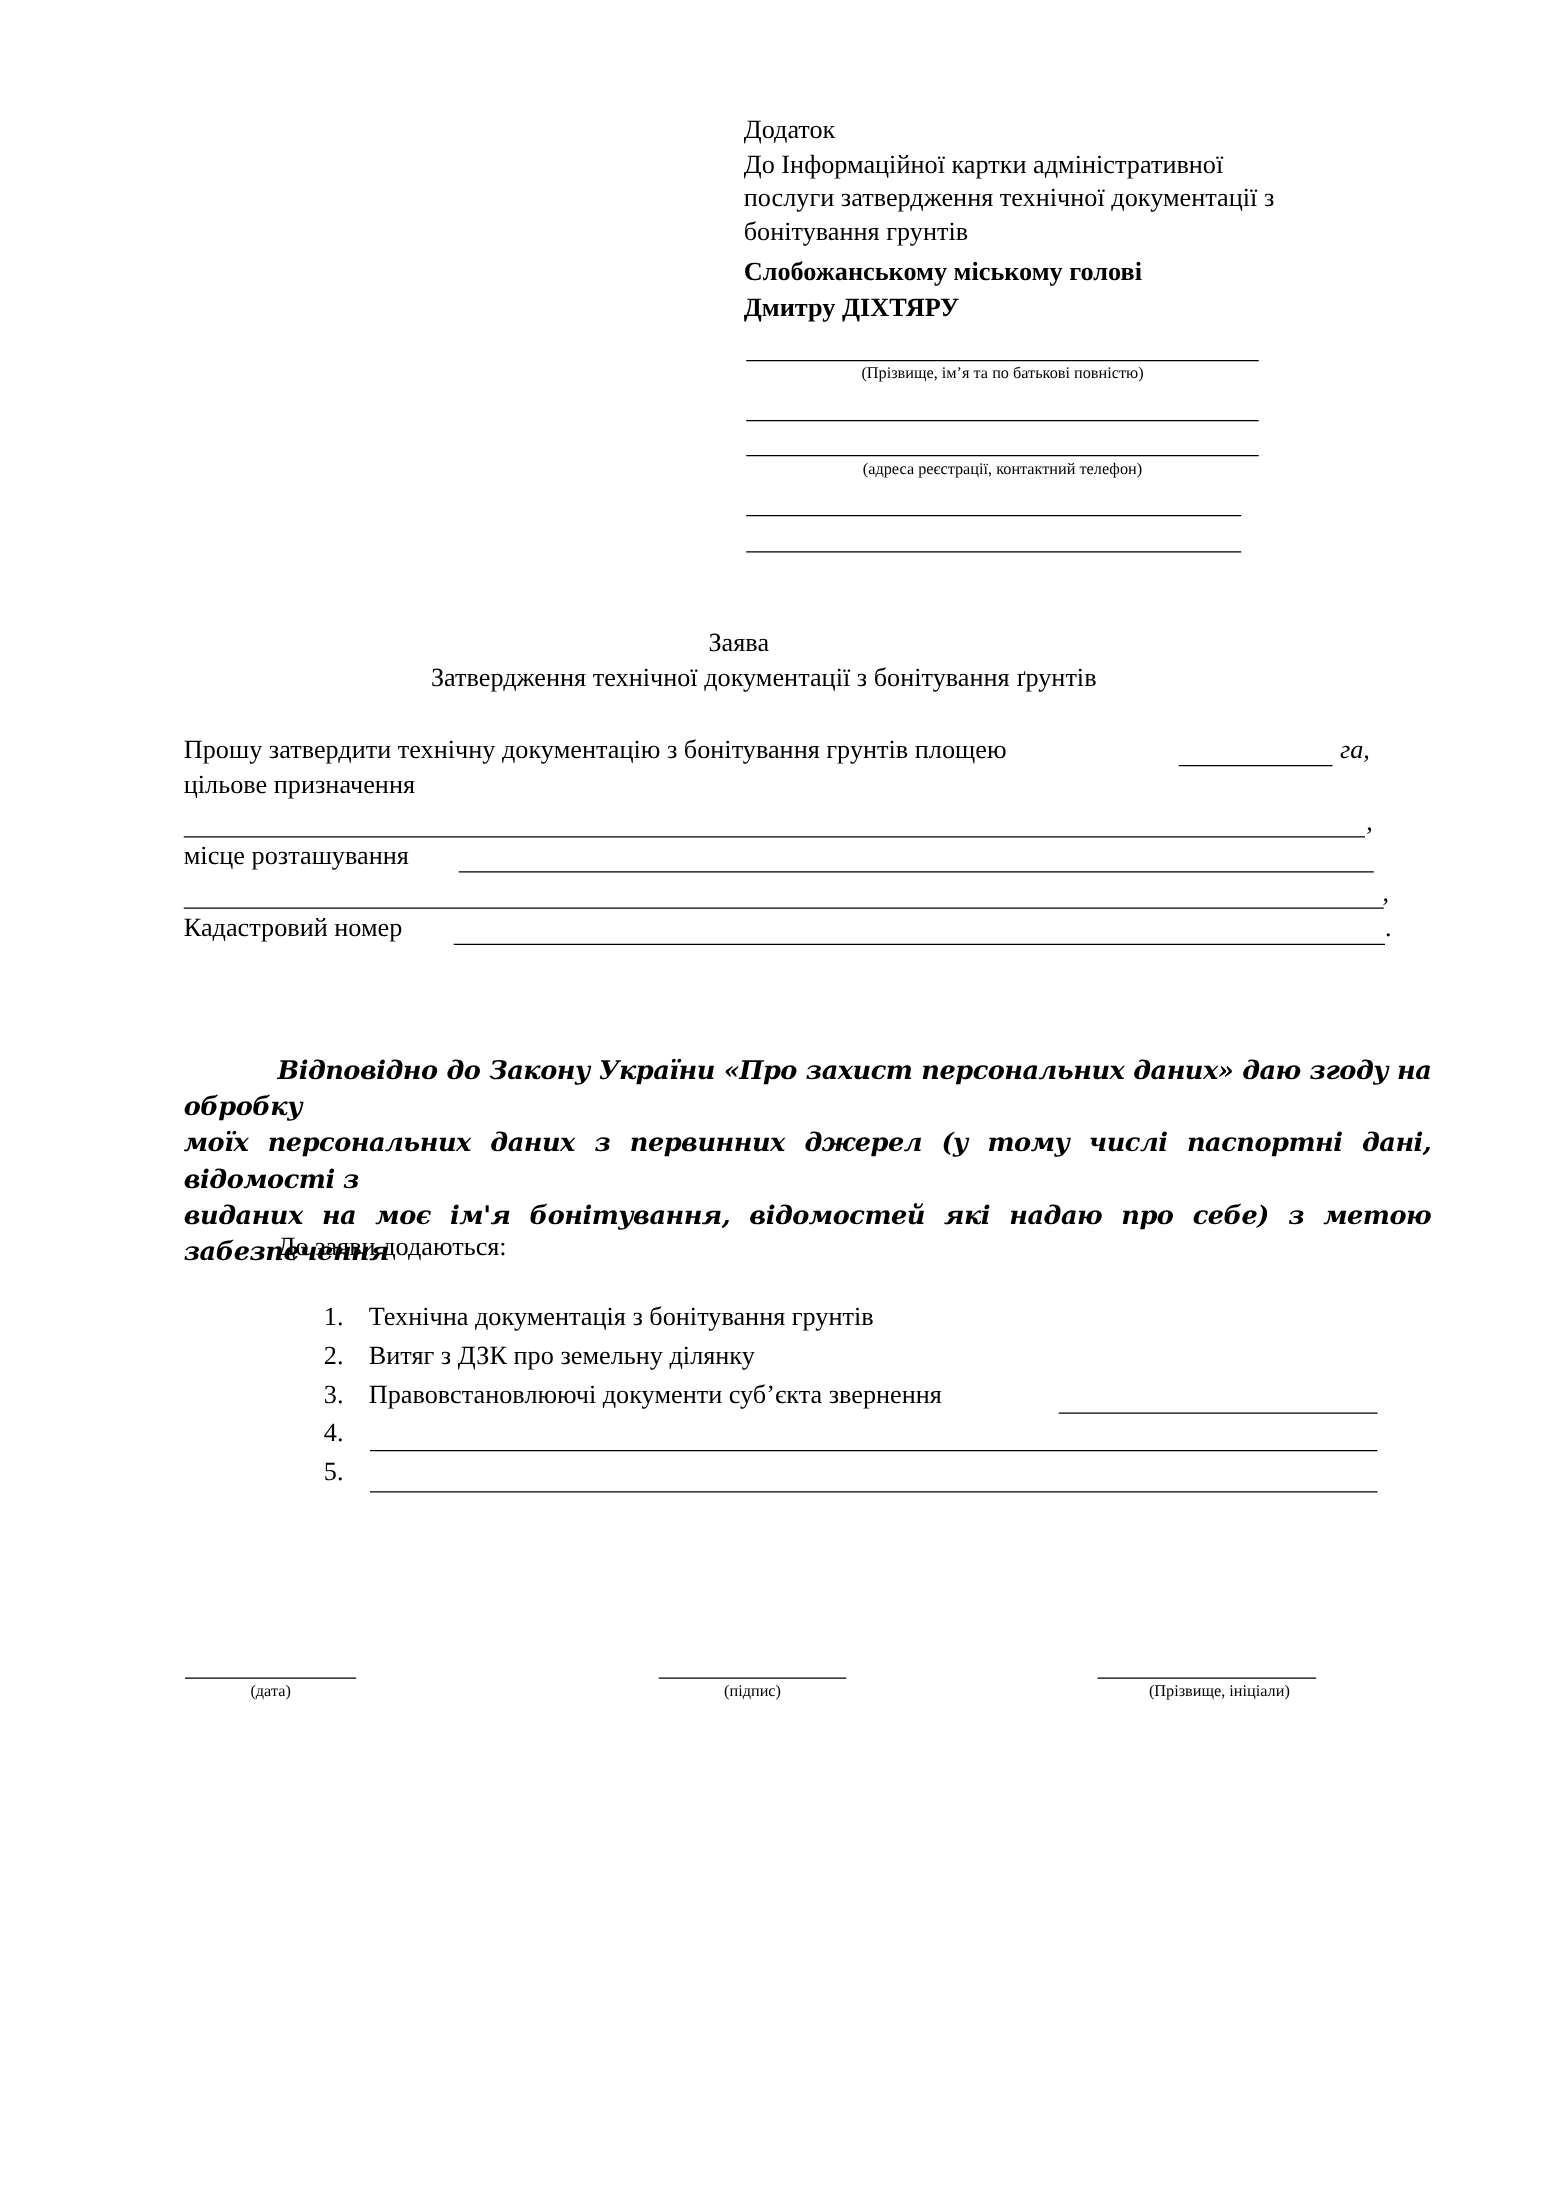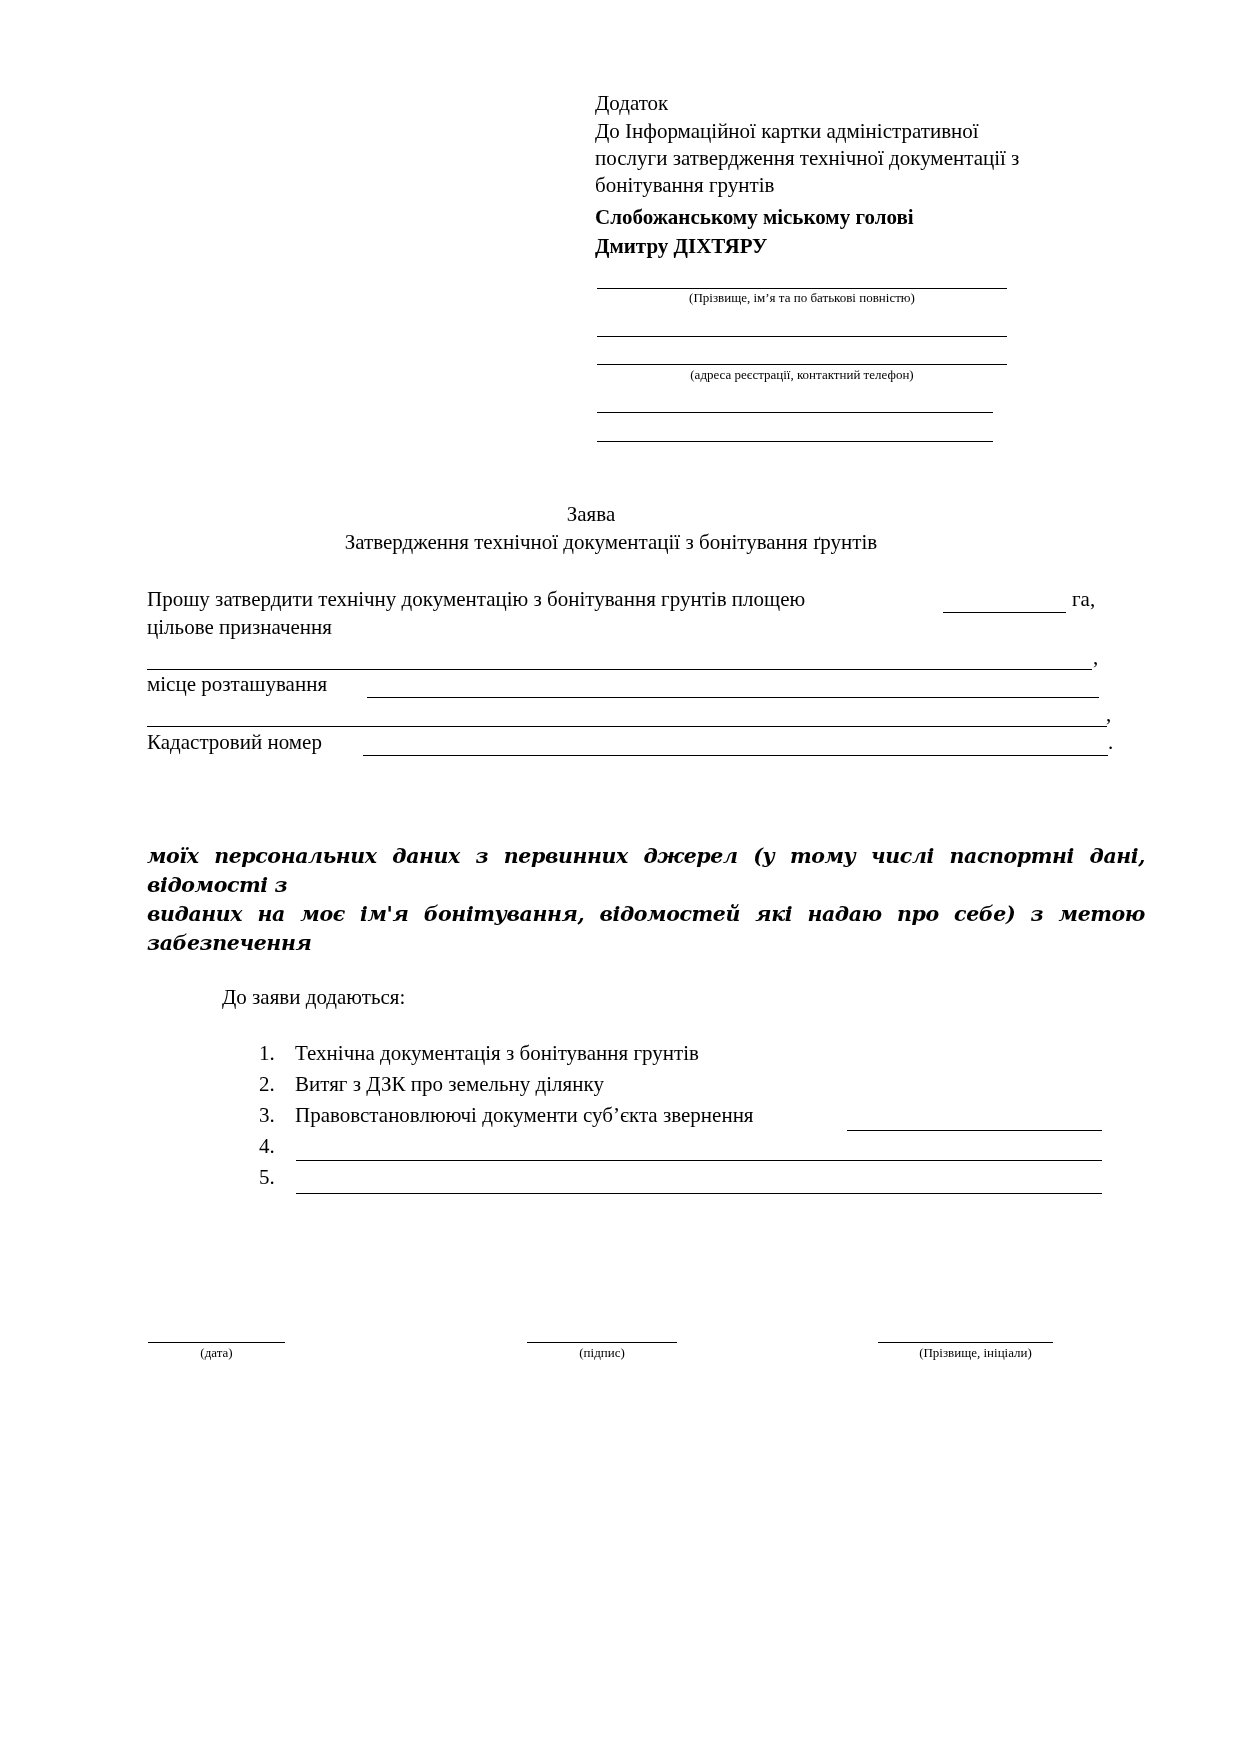--- a/index.html
+++ b/index.html
@@ -36,37 +36,38 @@
 <div class="line" style="left:597px; width:410px; top:364px;"></div>
 <div class="caption" style="left:597px; width:410px; top:367px;">(адреса реєстрації, контактний телефон)</div>
 <div class="line" style="left:597px; width:396px; top:412px;"></div>
 <div class="line" style="left:597px; width:396px; top:441px;"></div>
 
 <div class="title" style="top:502px;">Заява</div>
 <div class="title" style="top:530px;margin-left:20px;">Затвердження технічної документації з бонітування ґрунтів</div>
 
 <div class="body-text" style="left:147px; top:587px;">Прошу затвердити технічну документацію з бонітування грунтів  площею</div>
 <div class="line" style="left:943px; width:123px; top:612px;"></div>
-<div class="body-text" style="left:1072px; top:587px;">га,</div>
+<div class="body-text" style="left:1072px; top:587px;font-style:italic;">га,</div>
 <div class="body-text" style="left:147px; top:615px;">цільове призначення</div>
 
 <div class="line" style="left:147px; width:945px; top:669px;"></div>
 <div class="body-text" style="left:1093px; top:645px;">,</div>
 
 <div class="body-text" style="left:147px; top:672px;">місце розташування</div>
 <div class="line" style="left:367px; width:732px; top:697px;"></div>
 
 <div class="line" style="left:147px; width:960px; top:726px;"></div>
 <div class="body-text" style="left:1106px; top:702px;">,</div>
 
 <div class="body-text" style="left:147px; top:730px;">Кадастровий номер</div>
 <div class="line" style="left:363px; width:745px; top:755px;"></div>
 <div class="body-text" style="left:1108px; top:730px;">.</div>
 
 <div class="consent" style="top:842px;">
+  <div><span class="indent"></span><span>Відповідно до Закону України «Про захист персональних даних» даю згоду на обробку</span></div>
   <div>моїх персональних даних з первинних джерел (у тому числі паспортні дані, відомості з</div>
   <div>виданих на моє ім'я бонітування, відомостей які надаю про себе) з метою забезпечення</div>
 </div>
 
 <div class="body-text" style="left:222px; top:985px;">До заяви додаються:</div>
 
 <div class="list-num" style="top:1041px;">1.</div>
 <div class="list-text" style="top:1041px;">Технічна документація з бонітування грунтів</div>
 
 <div class="list-num" style="top:1072px;">2.</div>

